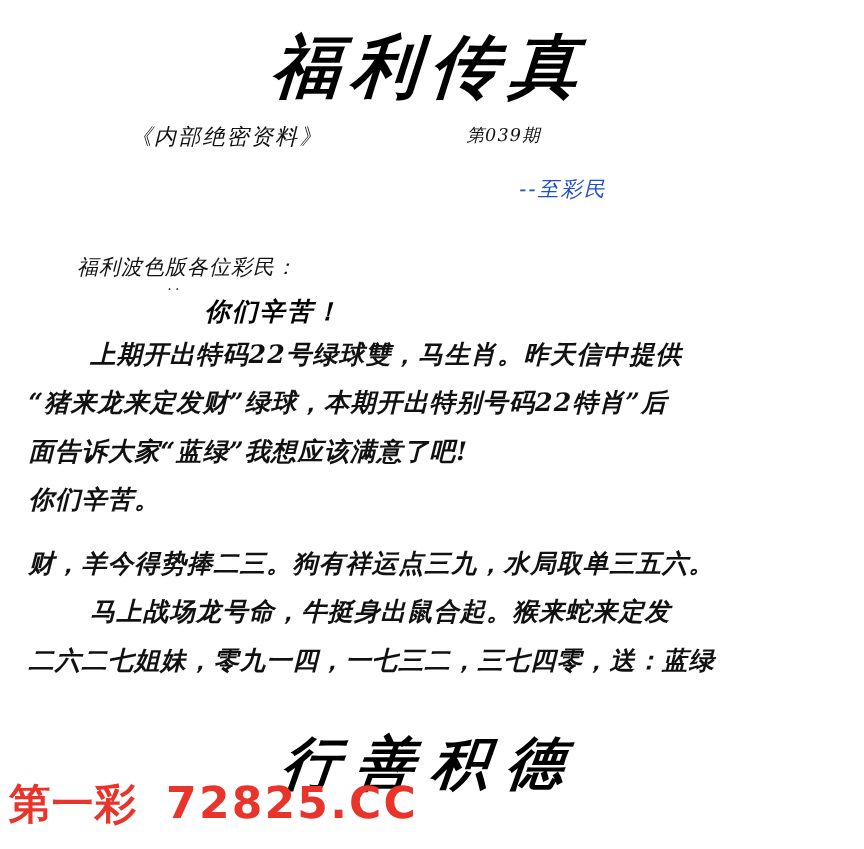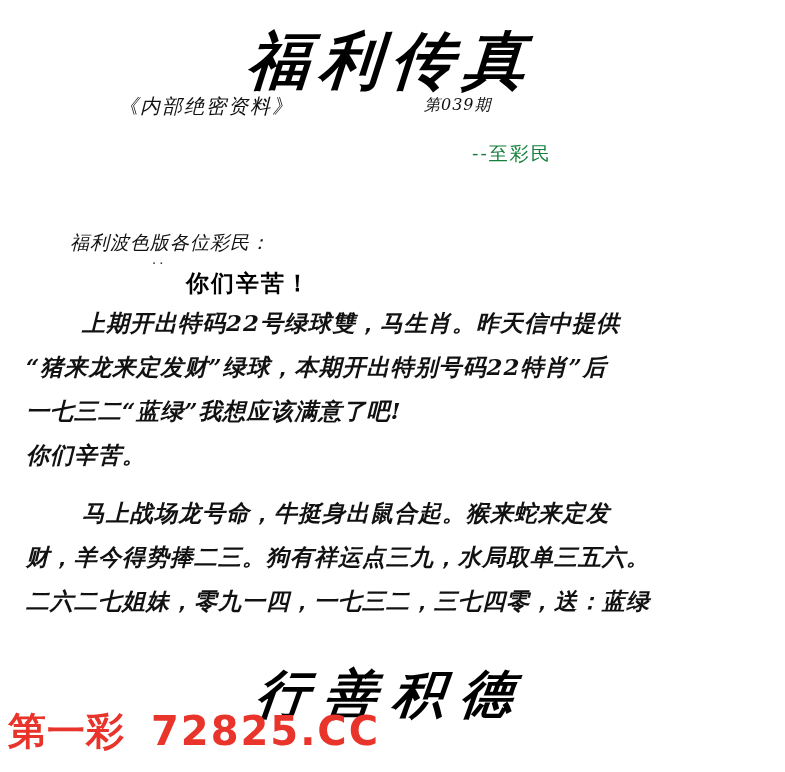--- a/index.html
+++ b/index.html
@@ -30,20 +30,21 @@
     line-height: 1.05;
     font-family: "DejaVu Serif", "Liberation Serif", serif;
     color: #000;
     font-style: italic;
     transform: skewX(-4deg);
   }
   
   .subrow {
     position: relative;
     height: 34px;
+    margin-top: 18px;
   }
   .subtitle {
     position: absolute;
     left: 118px;
     top: 0;
     font-size: 20px;
     font-style: italic;
     letter-spacing: 2px;
     color: #111;
   }
@@ -54,39 +55,41 @@
     font-size: 16px;
     letter-spacing: 1px;
     color: #111;
     font-style: italic;
   }
   .dedication {
     position: absolute;
     left: 472px;
     top: 48px;
     font-size: 19px;
-    letter-spacing: 2px;
-    color: #15803d;
+    font-style: italic;
+    letter-spacing: 2px;
+    color: #1d4ed8;
   }
   
   .salutation {
     position: absolute;
     left: 70px;
     top: 230px;
     font-size: 19px;
     font-style: italic;
     letter-spacing: 1px;
     color: #111;
   }
   .greeting {
     position: absolute;
     left: 186px;
     top: 268px;
     font-size: 23px;
     font-weight: bold;
+    font-style: italic;
     letter-spacing: 2px;
     color: #000;
   }
   .dots {
     position: absolute;
     left: 152px;
     top: 256px;
     font-size: 13px;
     color: #333;
     letter-spacing: 3px;
@@ -171,25 +174,25 @@
     <div class="dedication">--至彩民</div>
   </div>
 
   <div class="salutation">福利波色版各位彩民：</div>
   <div class="dots">··</div>
   <div class="greeting">你们辛苦！</div>
 
   <div class="body">
     <p class="para indent">上期开出特码22号绿球雙，马生肖。昨天信中提供</p>
     <p class="para">“猪来龙来定发财”绿球，本期开出特别号码22特肖”后</p>
-    <p class="para short">一七三二“蓝绿”我想应该满意了吧!</p>
+    <p class="para short">面告诉大家“蓝绿”我想应该满意了吧!</p>
     <p class="para short">你们辛苦。</p>
     <div class="spacer"></div>
+    <p class="para">财，羊今得势捧二三。狗有祥运点三九，水局取单三五六。</p>
     <p class="para indent">马上战场龙号命，牛挺身出鼠合起。猴来蛇来定发</p>
-    <p class="para">财，羊今得势捧二三。狗有祥运点三九，水局取单三五六。</p>
     <p class="para">二六二七姐妹，零九一四，一七三二，三七四零，送：蓝绿</p>
   </div>
 
   <div class="footer-callig">行善积德</div>
 
   <div class="watermark">
     <span class="wm-brand">第一彩</span>
     <span class="wm-url">72825.CC</span>
   </div>
 

